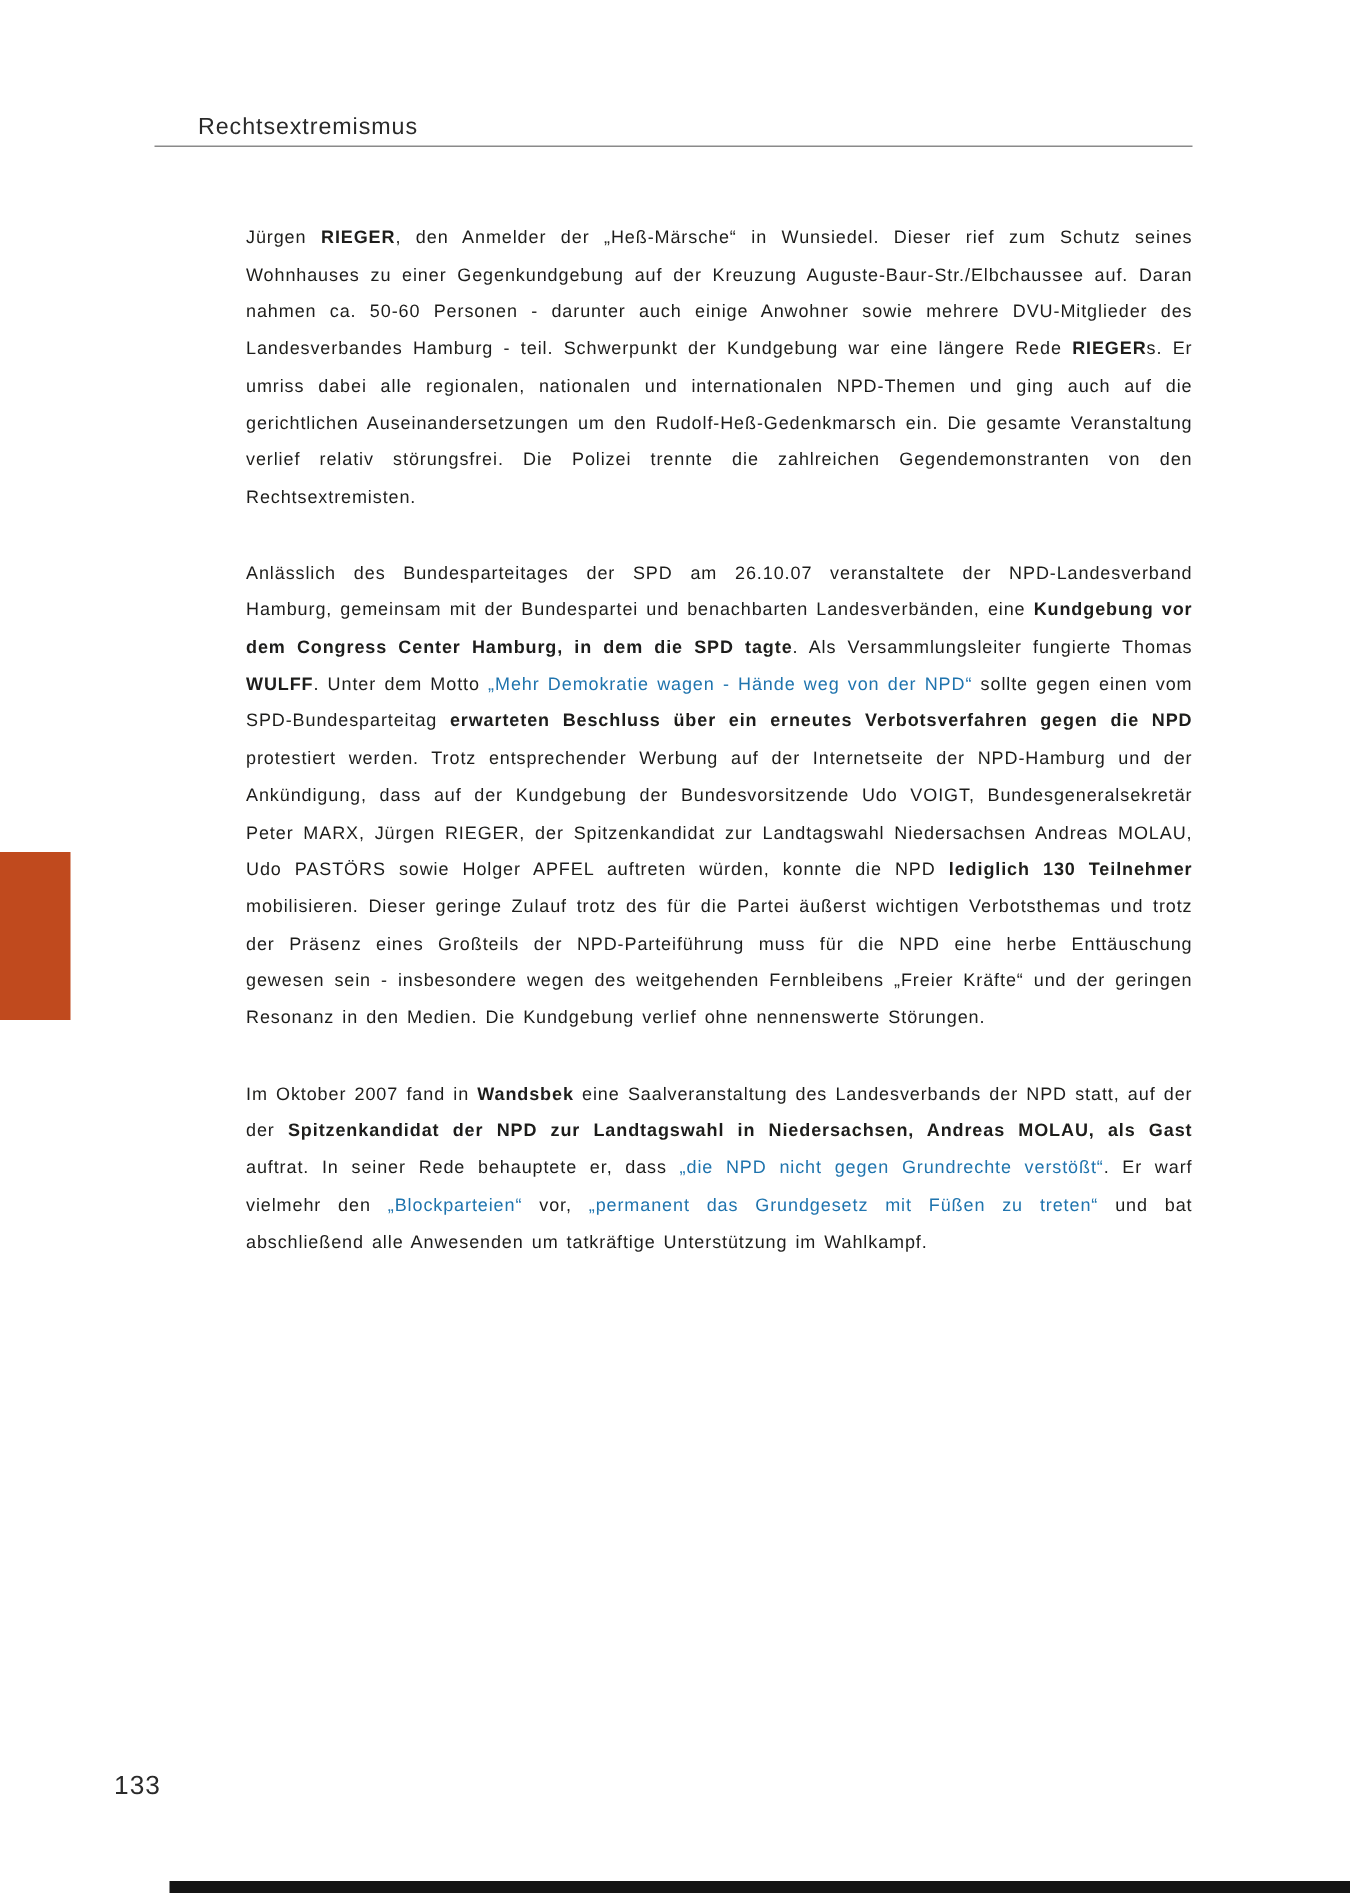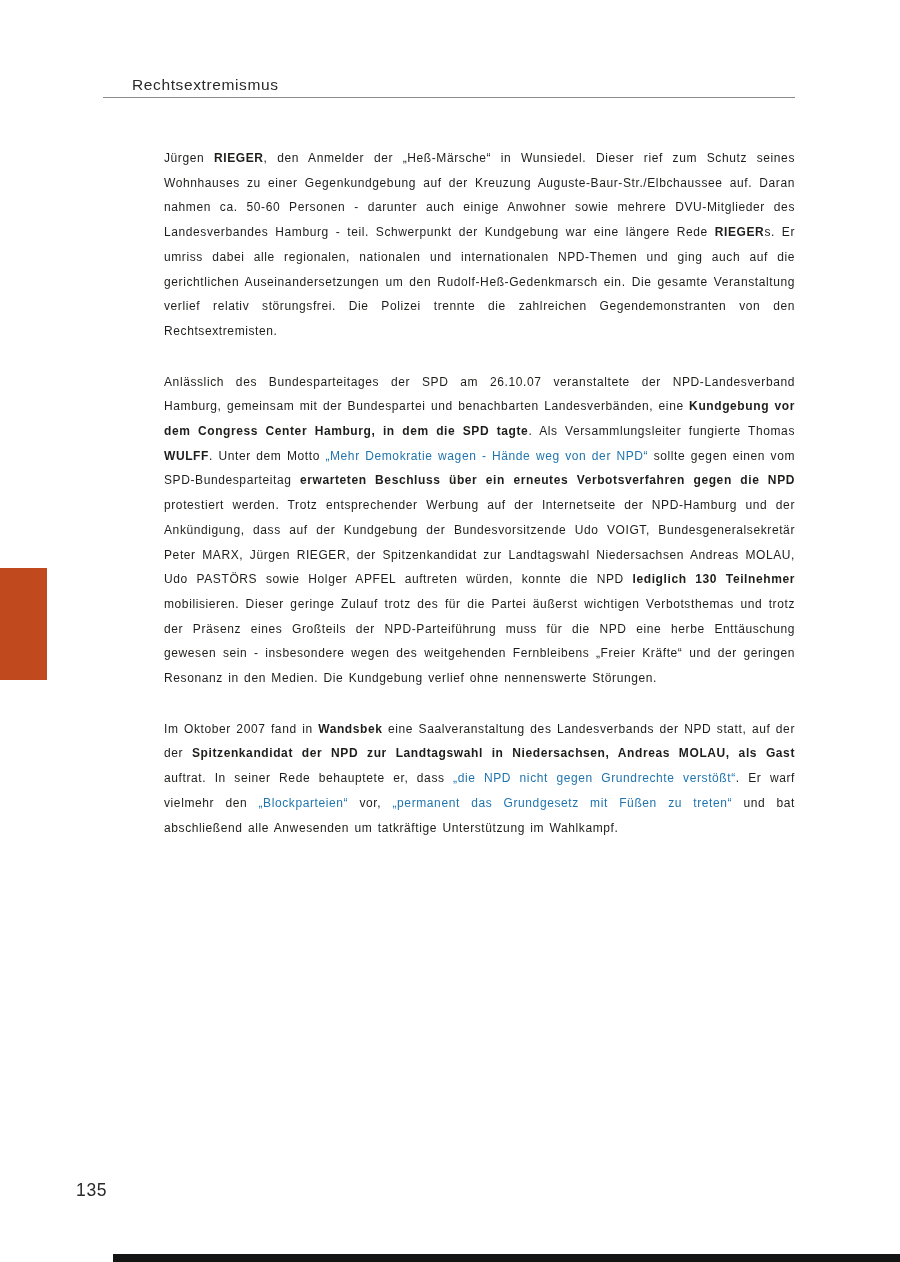--- a/index.html
+++ b/index.html
@@ -81,17 +81,17 @@
   <div class="header-rule"></div>
 
   <div class="margin-tab"></div>
 
   <main class="text-block">
       <p class="para"><span class="run">Jürgen </span><span class="run bold">RIEGER</span><span class="run">, den Anmelder der „Heß-Märsche“ in Wunsiedel. Dieser rief zum Schutz seines Wohnhauses zu einer Gegenkundgebung auf der Kreuzung Auguste-Baur-Str./Elbchaussee auf. Daran nahmen ca. 50-60 Personen - darunter auch einige Anwohner sowie mehrere DVU-Mitglieder des Landesverbandes Hamburg - teil. Schwerpunkt der Kundgebung war eine längere Rede </span><span class="run bold">RIEGER</span><span class="run">s. Er umriss dabei alle regionalen, nationalen und internationalen NPD-Themen und ging auch auf die gerichtlichen Auseinandersetzungen um den Rudolf-Heß-Gedenkmarsch ein. Die gesamte Veranstaltung verlief relativ störungsfrei. Die Polizei trennte die zahlreichen Gegendemonstranten von den Rechtsextremisten.</span></p>
       <p class="para"><span class="run">Anlässlich des Bundesparteitages der SPD am 26.10.07 veranstaltete der NPD-Landesverband Hamburg, gemeinsam mit der Bundespartei und benachbarten Landesverbänden, eine </span><span class="run bold">Kundgebung vor dem Congress Center Hamburg, in dem die SPD tagte</span><span class="run">. Als Versammlungsleiter fungierte Thomas </span><span class="run bold">WULFF</span><span class="run">. Unter dem Motto </span><span class="run blue">„Mehr Demokratie wagen - Hände weg von der NPD“</span><span class="run"> sollte gegen einen vom SPD-Bundesparteitag </span><span class="run bold">erwarteten Beschluss über ein erneutes Verbotsverfahren gegen die NPD</span><span class="run"> protestiert werden. Trotz entsprechender Werbung auf der Internetseite der NPD-Hamburg und der Ankündigung, dass auf der Kundgebung der Bundesvorsitzende Udo VOIGT, Bundesgeneralsekretär Peter MARX, Jürgen RIEGER, der Spitzenkandidat zur Landtagswahl Niedersachsen Andreas MOLAU, Udo PASTÖRS sowie Holger APFEL auftreten würden, konnte die NPD </span><span class="run bold">lediglich 130 Teilnehmer</span><span class="run"> mobilisieren. Dieser geringe Zulauf trotz des für die Partei äußerst wichtigen Verbotsthemas und trotz der Präsenz eines Großteils der NPD-Parteiführung muss für die NPD eine herbe Enttäuschung gewesen sein - insbesondere wegen des weitgehenden Fernbleibens „Freier Kräfte“ und der geringen Resonanz in den Medien. Die Kundgebung verlief ohne nennenswerte Störungen.</span></p>
       <p class="para"><span class="run">Im Oktober 2007 fand in </span><span class="run bold">Wandsbek</span><span class="run"> eine Saalveranstaltung des Landesverbands der NPD statt, auf der der </span><span class="run bold">Spitzenkandidat der NPD zur Landtagswahl in Niedersachsen, Andreas MOLAU, als Gast</span><span class="run"> auftrat. In seiner Rede behauptete er, dass </span><span class="run blue">„die NPD nicht gegen Grundrechte verstößt“</span><span class="run">. Er warf vielmehr den </span><span class="run blue">„Blockparteien“</span><span class="run"> vor, </span><span class="run blue">„permanent das Grundgesetz mit Füßen zu treten“</span><span class="run"> und bat abschließend alle Anwesenden um tatkräftige Unterstützung im Wahlkampf.</span></p>
     </main>
 
-  <div class="page-number">135</div>
+  <div class="page-number">133</div>
 
   <div class="bottom-edge"></div>
 
 </div>
 
 </body></html>

